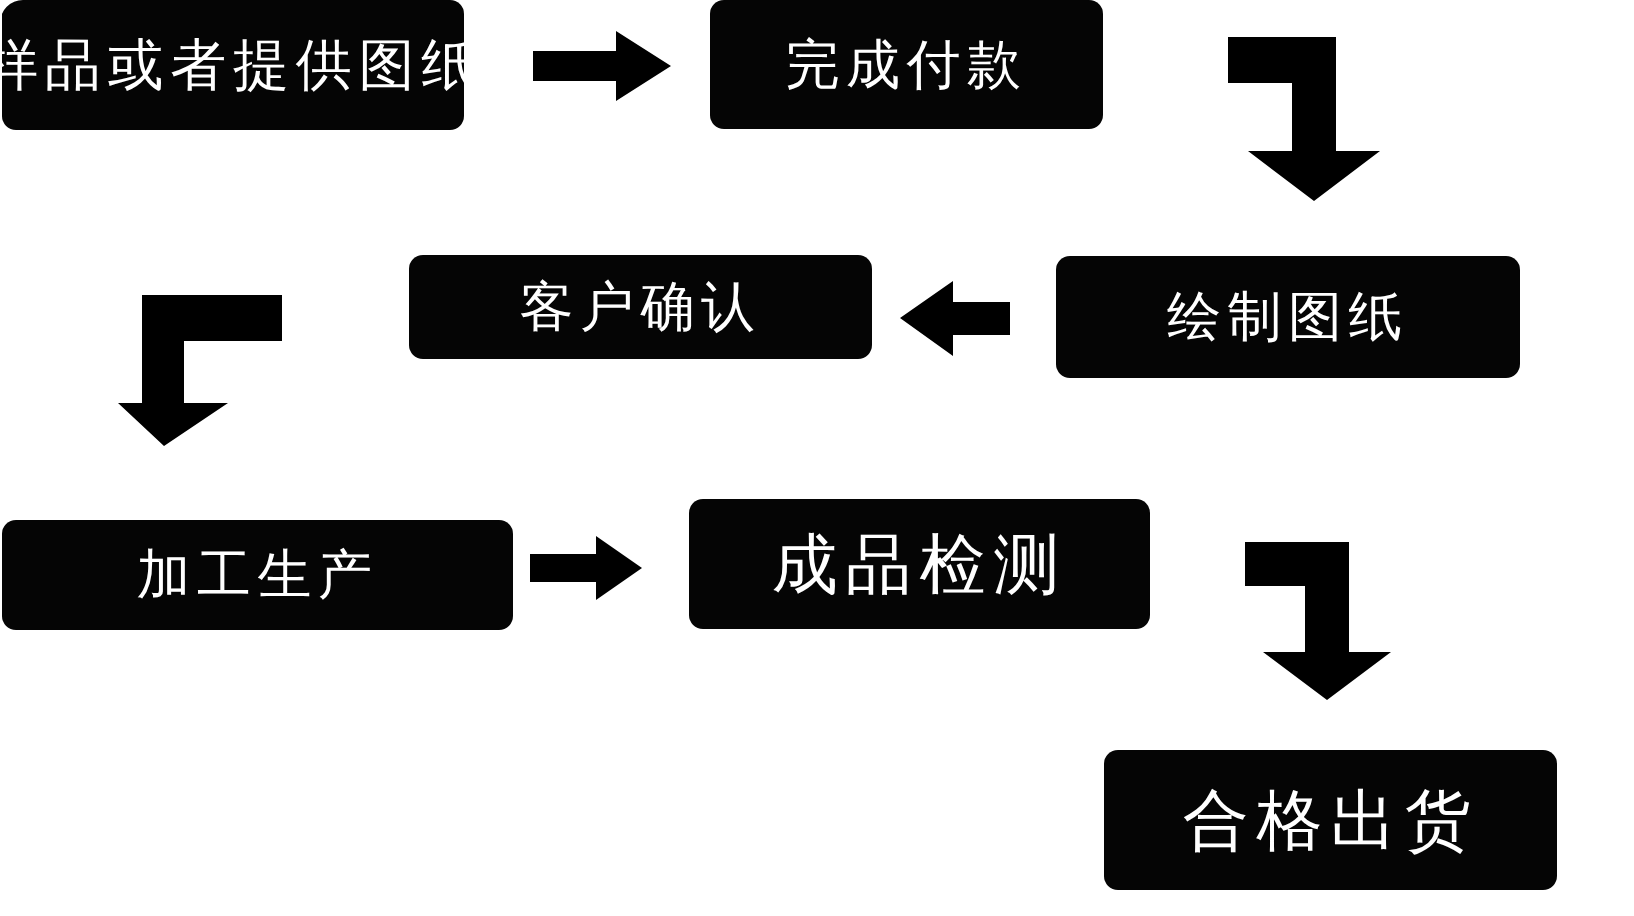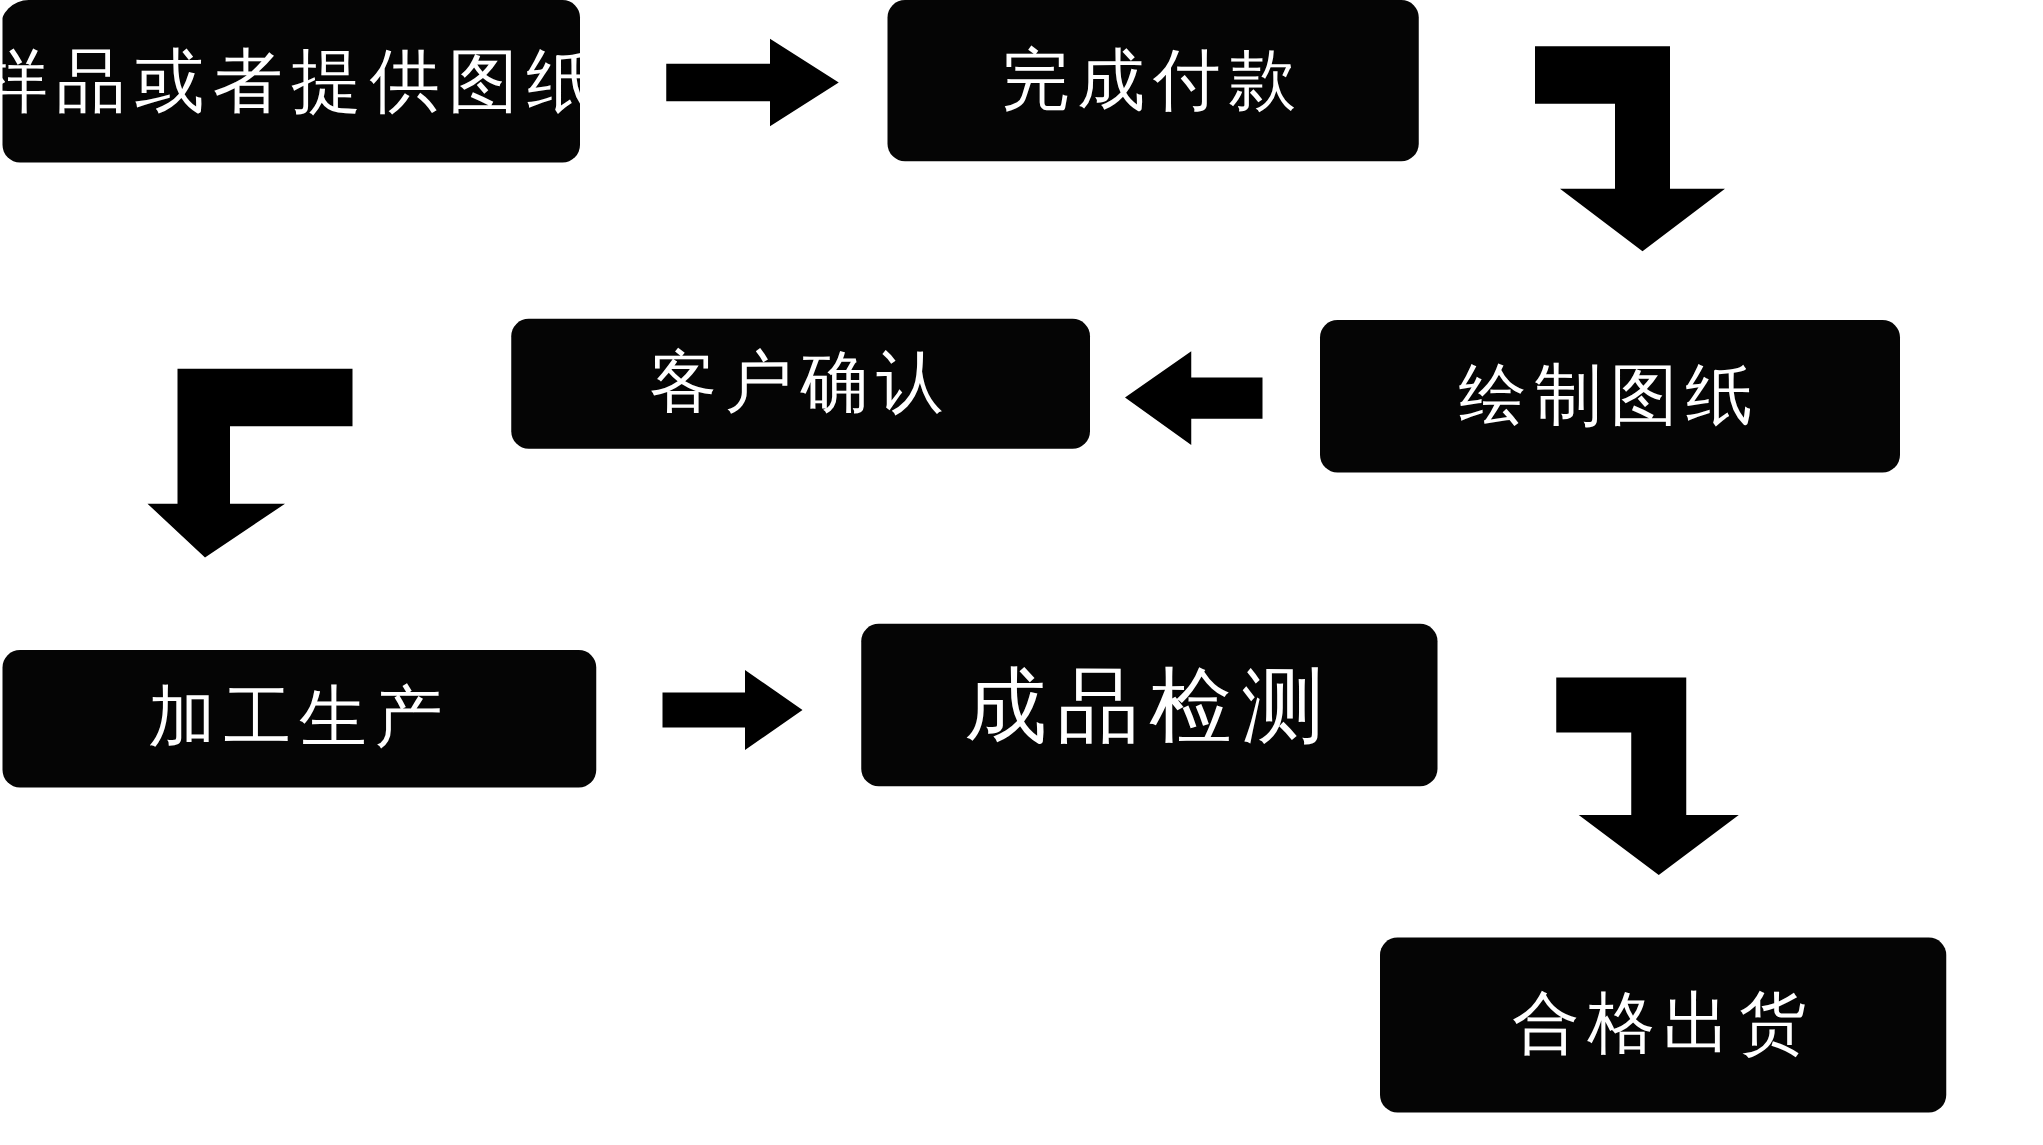--- a/index.html
+++ b/index.html
@@ -43,21 +43,21 @@
   <div class="node" style="left:2px; top:0px; width:462px; height:130px; font-size:56px;">
     <span class="label">样品或者提供图纸</span>
   </div>
 
   <div class="arrow" style="left:533px; top:31px; width:138px; height:70px;">
     <svg width="138" height="70" viewBox="0 0 138 70" aria-hidden="true">
       <polygon points="0,20 83,20 83,0 138,35 83,70 83,50 0,50" fill="#000000"></polygon>
     </svg>
   </div>
 
-  <div class="node" style="left:710px; top:0px; width:425px; height:129px; font-size:54px;">
+  <div class="node" style="left:710px; top:0px; width:393px; height:129px; font-size:54px;">
     <span class="label">完成付款</span>
   </div>
 
   <div class="arrow" style="left:1228px; top:37px; width:152px; height:164px;">
     <svg width="152" height="164" viewBox="0 0 152 164" aria-hidden="true">
       <polygon points="0,0 108,0 108,114 152,114 86,164 20,114 64,114 64,46 0,46" fill="#000000"></polygon>
     </svg>
   </div>
 
   <div class="arrow" style="left:118px; top:295px; width:164px; height:151px;">
@@ -73,37 +73,37 @@
   <div class="arrow" style="left:900px; top:281px; width:110px; height:75px;">
     <svg width="110" height="75" viewBox="0 0 110 75" aria-hidden="true">
       <polygon points="110,21 53,21 53,0 0,37 53,75 53,54 110,54" fill="#000000"></polygon>
     </svg>
   </div>
 
   <div class="node" style="left:1056px; top:256px; width:464px; height:122px; font-size:54px;">
     <span class="label">绘制图纸</span>
   </div>
 
-  <div class="node" style="left:2px; top:520px; width:475px; height:110px; font-size:54px;">
+  <div class="node" style="left:2px; top:520px; width:511px; height:110px; font-size:54px;">
     <span class="label">加工生产</span>
   </div>
 
   <div class="arrow" style="left:530px; top:536px; width:112px; height:64px;">
     <svg width="112" height="64" viewBox="0 0 112 64" aria-hidden="true">
       <polygon points="0,18 66,18 66,0 112,32 66,64 66,46 0,46" fill="#000000"></polygon>
     </svg>
   </div>
 
   <div class="node" style="left:689px; top:499px; width:461px; height:130px; font-size:66px;">
     <span class="label">成品检测</span>
   </div>
 
   <div class="arrow" style="left:1245px; top:542px; width:146px; height:158px;">
     <svg width="146" height="158" viewBox="0 0 146 158" aria-hidden="true">
       <polygon points="0,0 104,0 104,110 146,110 82,158 18,110 60,110 60,44 0,44" fill="#000000"></polygon>
     </svg>
   </div>
 
-  <div class="node" style="left:1104px; top:750px; width:453px; height:140px; font-size:54px;">
+  <div class="node" style="left:1104px; top:750px; width:453px; height:140px; font-size:66px;">
     <span class="label">合格出货</span>
   </div>
 
 </div>
 
 </body></html>

